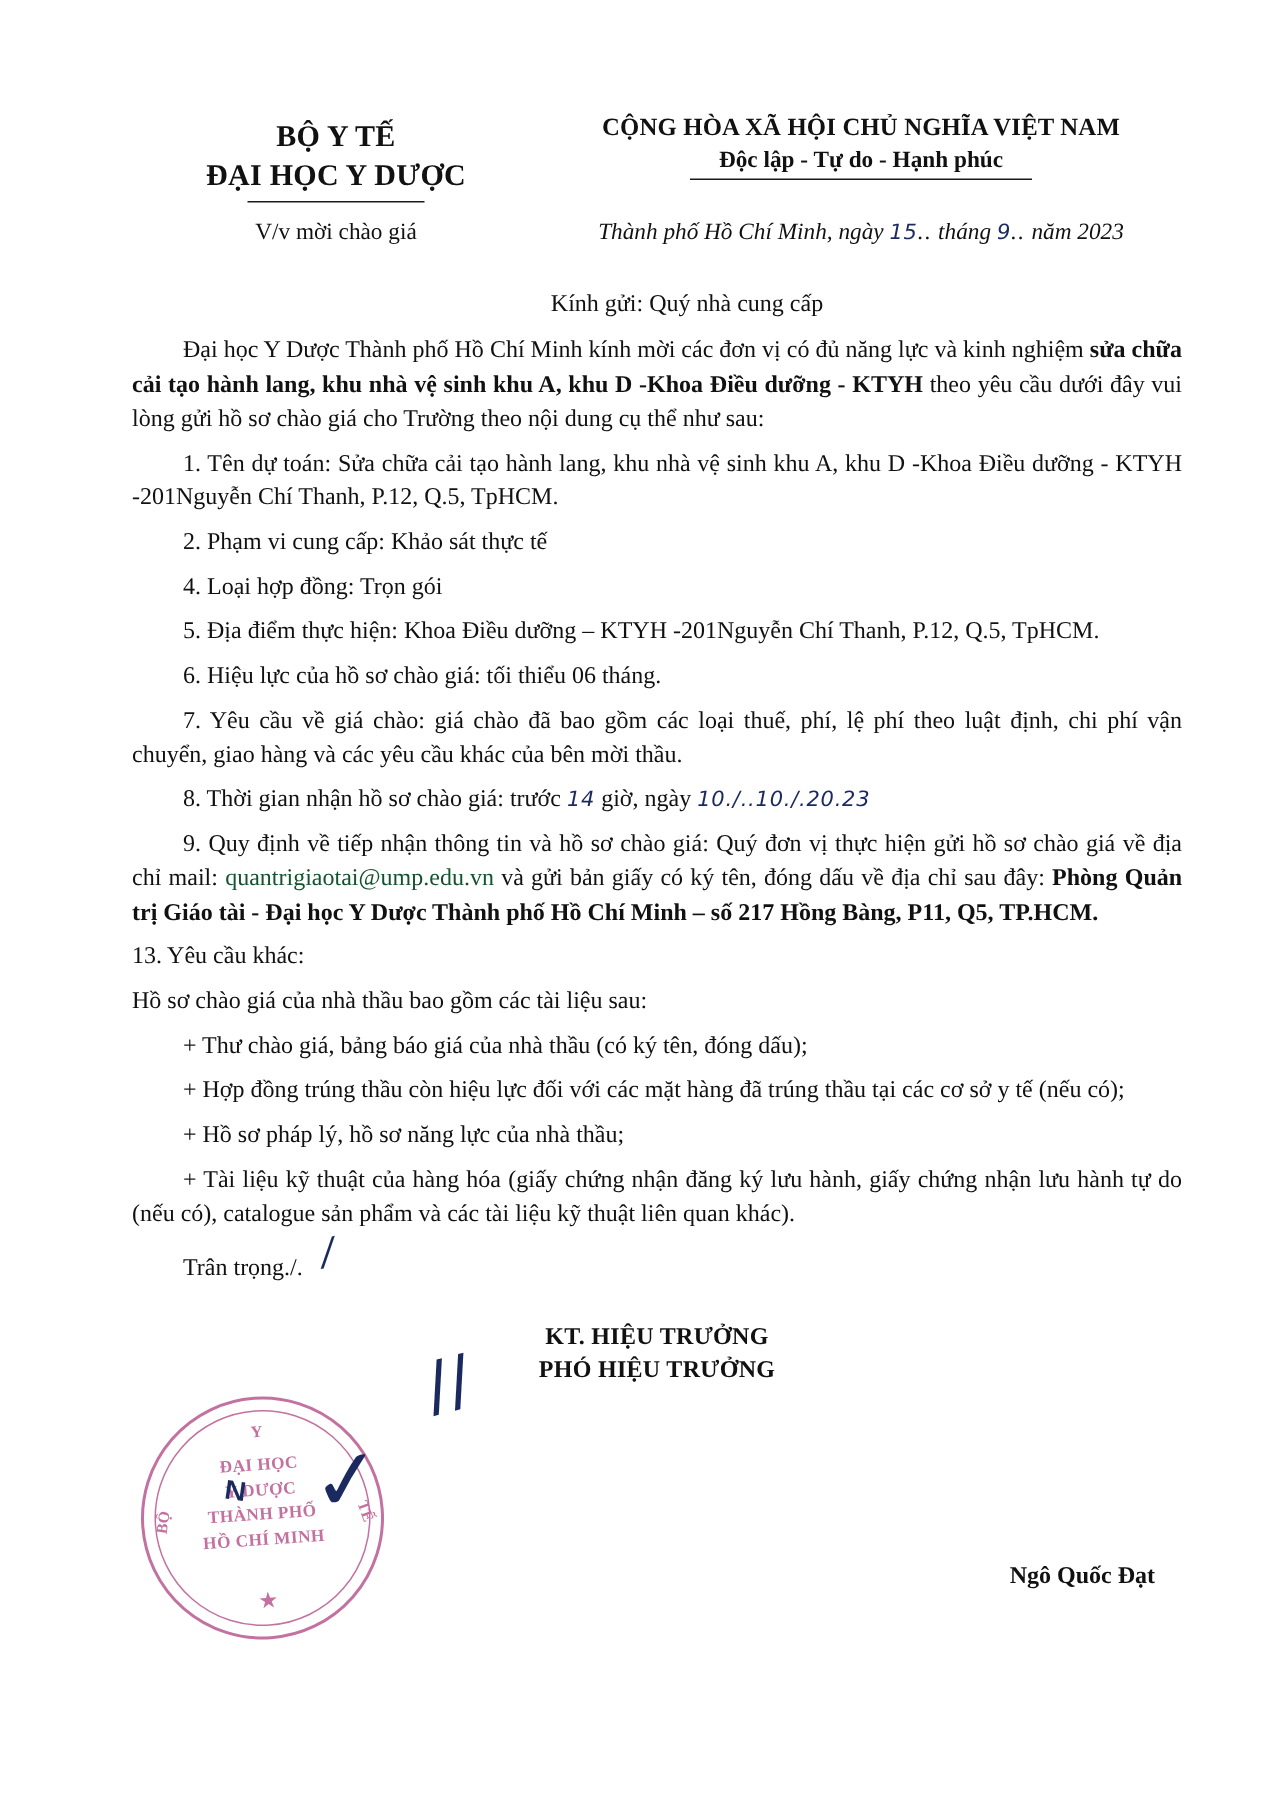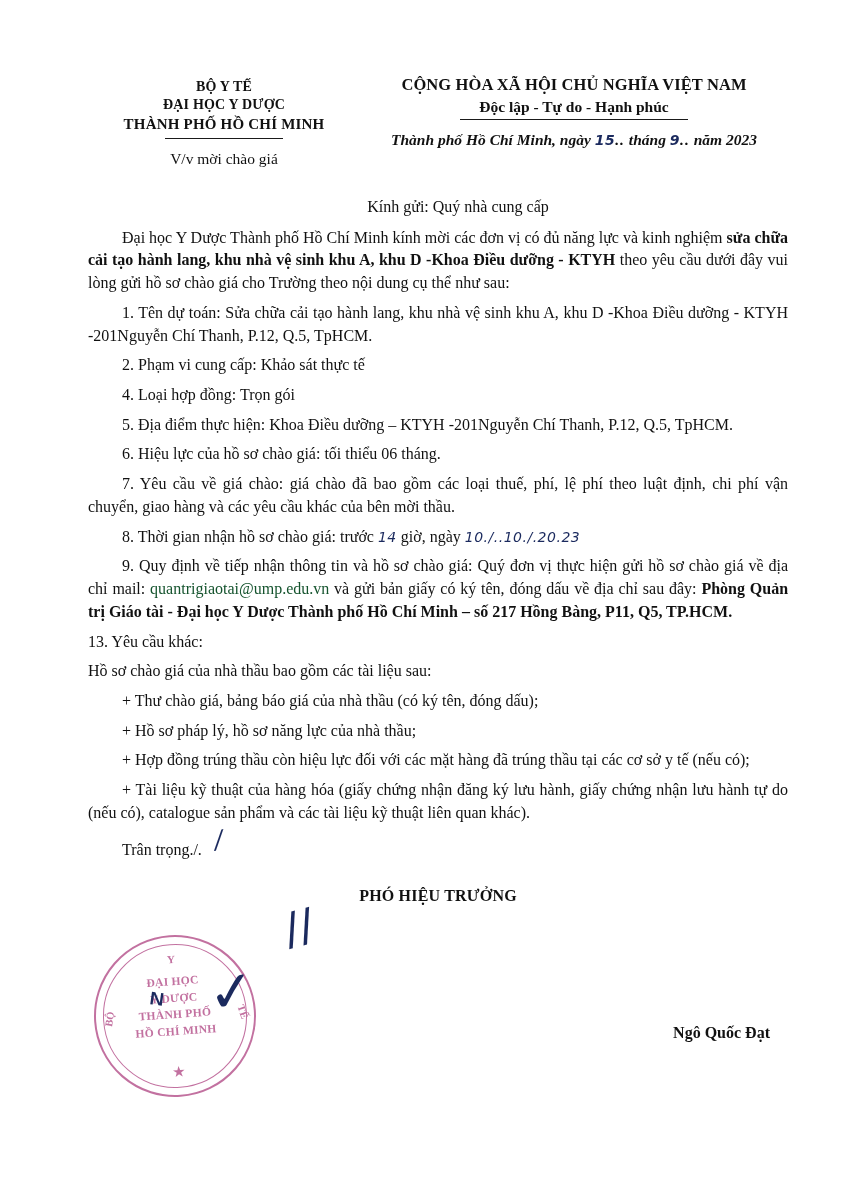--- a/index.html
+++ b/index.html
@@ -39,21 +39,21 @@
     width: 272px;
     text-align: center;
     padding-top: 4px;
   }
   .header-right {
     flex: 1;
     text-align: center;
   }
   .org-line {
     font-weight: bold;
-    font-size: 14px;
+    font-size: 20px;
     letter-spacing: .2px;
     line-height: 1.32;
   }
   .org-line.small {
     font-size: 15px;
   }
   .nation-line {
     font-weight: bold;
     font-size: 16.5px;
     letter-spacing: .1px;
@@ -71,24 +71,23 @@
   }
   .rule.left { width: 118px; }
   .rule.right { width: 228px; }
   .subject {
     font-size: 15.5px;
     margin-top: 11px;
   }
   .date-line {
     font-style: italic;
     font-size: 15.5px;
-    margin-top: 11px;
+    margin-top: 26px;
     text-align: center;
     white-space: nowrap;
-    font-weight: bold;
   }
   .hand {
     font-family: "DejaVu Sans", sans-serif;
     font-style: italic;
     color: #1b2a5e;
     font-size: 14px;
     letter-spacing: .5px;
   }
   .dots-sm { letter-spacing: 1px; }
 
@@ -273,21 +272,20 @@
 </head>
 <body>
 
 <div class="page">
   <div class="doc-body">
 
     <div class="header">
       <div class="header-left">
         <div class="org-line">BỘ Y TẾ</div>
         <div class="org-line">ĐẠI HỌC Y DƯỢC</div>
-        <div class="org-line small">THÀNH PHỐ HỒ CHÍ MINH</div>
         <div class="rule left"></div>
         <div class="subject">V/v mời chào giá</div>
       </div>
       <div class="header-right">
         <div class="nation-line">CỘNG HÒA XÃ HỘI CHỦ NGHĨA VIỆT NAM</div>
         <div class="motto-line">Độc lập - Tự do - Hạnh phúc</div>
         <div class="rule right"></div>
         <div class="date-line">
           <span>Thành phố Hồ Chí Minh, ngày</span>
           <span class="hand">15</span><span class="dots-sm">..</span>
@@ -350,31 +348,32 @@
       <span>và gửi bản giấy có ký tên, đóng dấu về địa chỉ sau đây:</span>
       <span class="b">Phòng Quản trị Giáo tài - Đại học Y Dược Thành phố Hồ Chí Minh – số 217 Hồng Bàng, P11, Q5, TP.HCM.</span>
     </p>
 
     <p class="item noind tight">
       <span>13.</span>
       <span>Yêu cầu khác:</span>
     </p>
     <p class="item noind tight">Hồ sơ chào giá của nhà thầu bao gồm các tài liệu sau:</p>
     <p class="sub-item">+ Thư chào giá, bảng báo giá của nhà thầu (có ký tên, đóng dấu);</p>
+    <p class="sub-item">+ Hợp đồng trúng thầu còn hiệu lực đối với các mặt hàng đã trúng thầu tại các cơ sở y tế (nếu có);</p>
     <p class="sub-item">+ Hồ sơ pháp lý, hồ sơ năng lực của nhà thầu;</p>
-    <p class="sub-item">+ Hợp đồng trúng thầu còn hiệu lực đối với các mặt hàng đã trúng thầu tại các cơ sở y tế (nếu có);</p>
     <p class="sub-item">+ Tài liệu kỹ thuật của hàng hóa (giấy chứng nhận đăng ký lưu hành, giấy chứng nhận lưu hành tự do (nếu có), catalogue sản phẩm và các tài liệu kỹ thuật liên quan khác).</p>
 
     <div class="closing">
       <span>Trân trọng./.</span>
       <span class="scribble">⁄</span>
     </div>
 
     <div class="sign-wrap">
       <div class="sign-right">
+        <div class="role">KT. HIỆU TRƯỞNG</div>
         <div class="role">PHÓ HIỆU TRƯỞNG</div>
 
         <div class="stamp">
           <div class="stamp-y">Y</div>
           <div class="stamp-text">
             <div>ĐẠI HỌC</div>
             <div>Y DƯỢC</div>
             <div>THÀNH PHỐ</div>
             <div>HỒ CHÍ MINH</div>
           </div>

